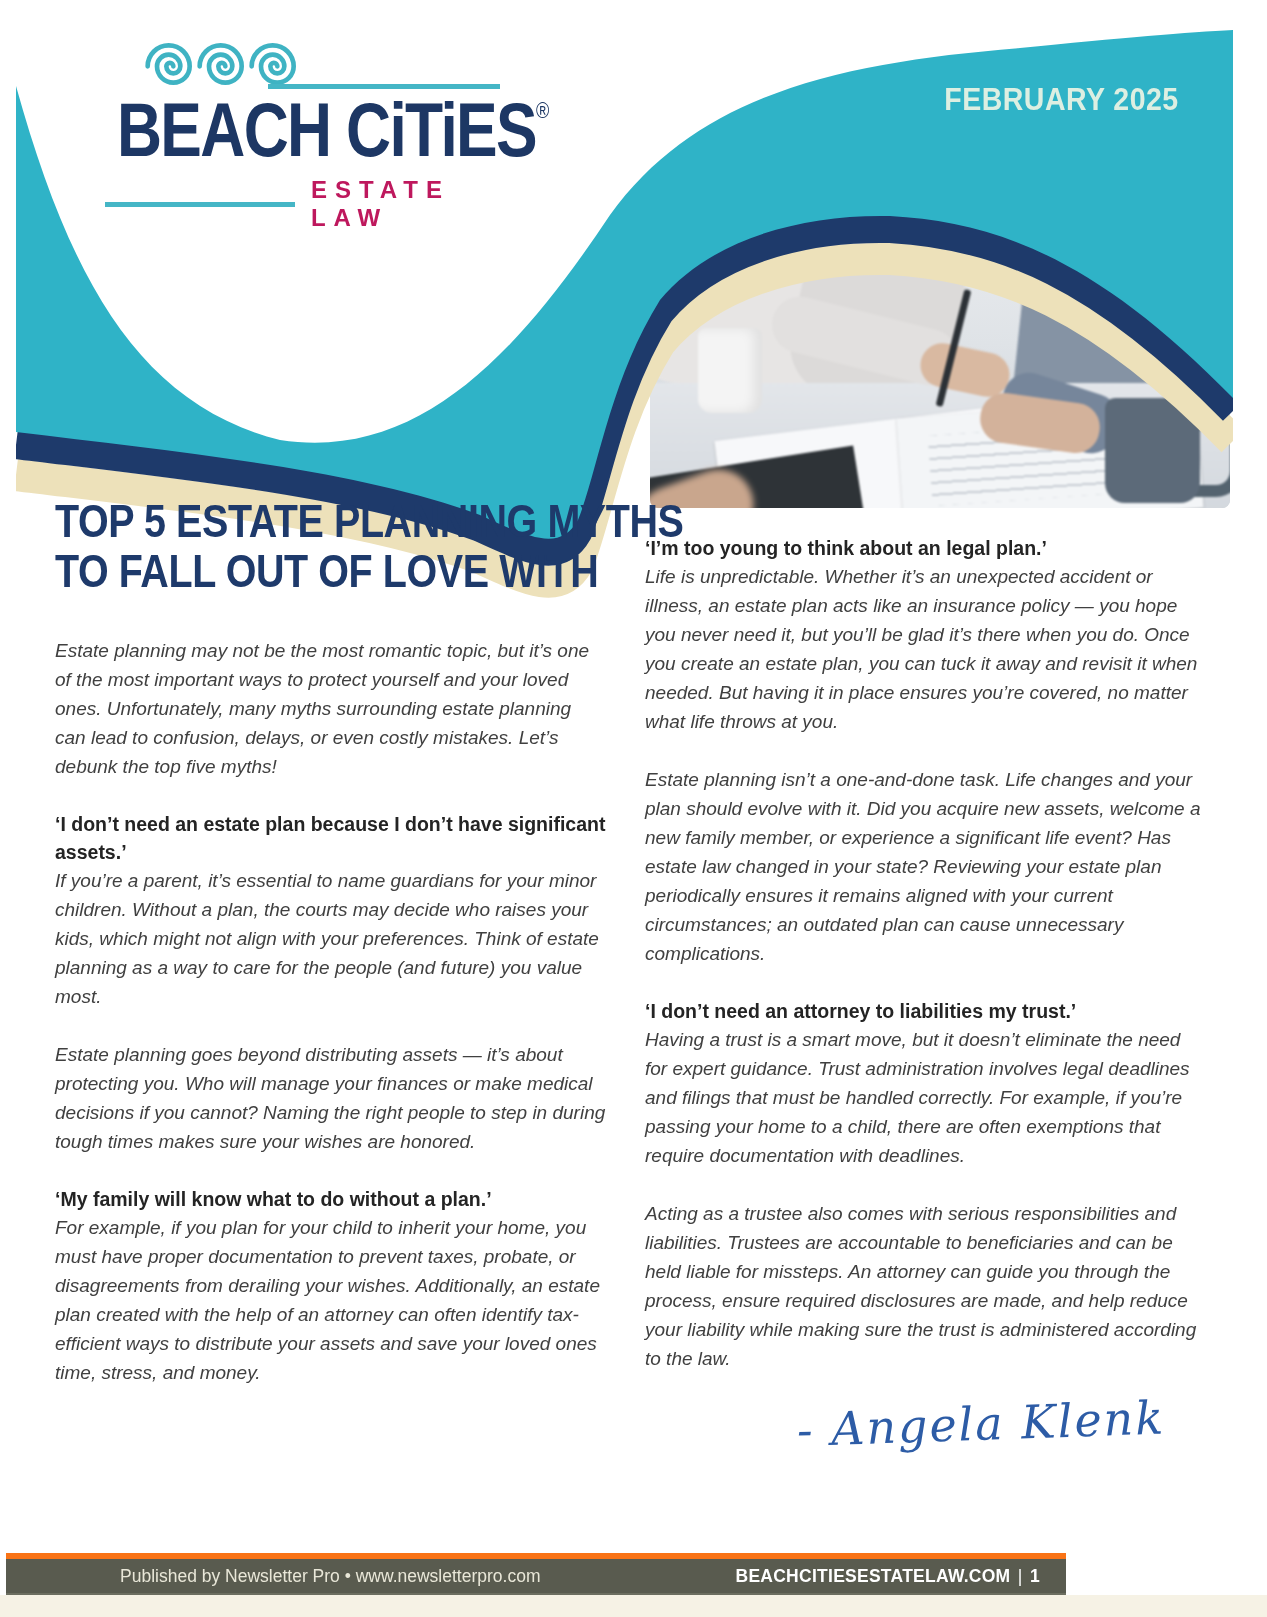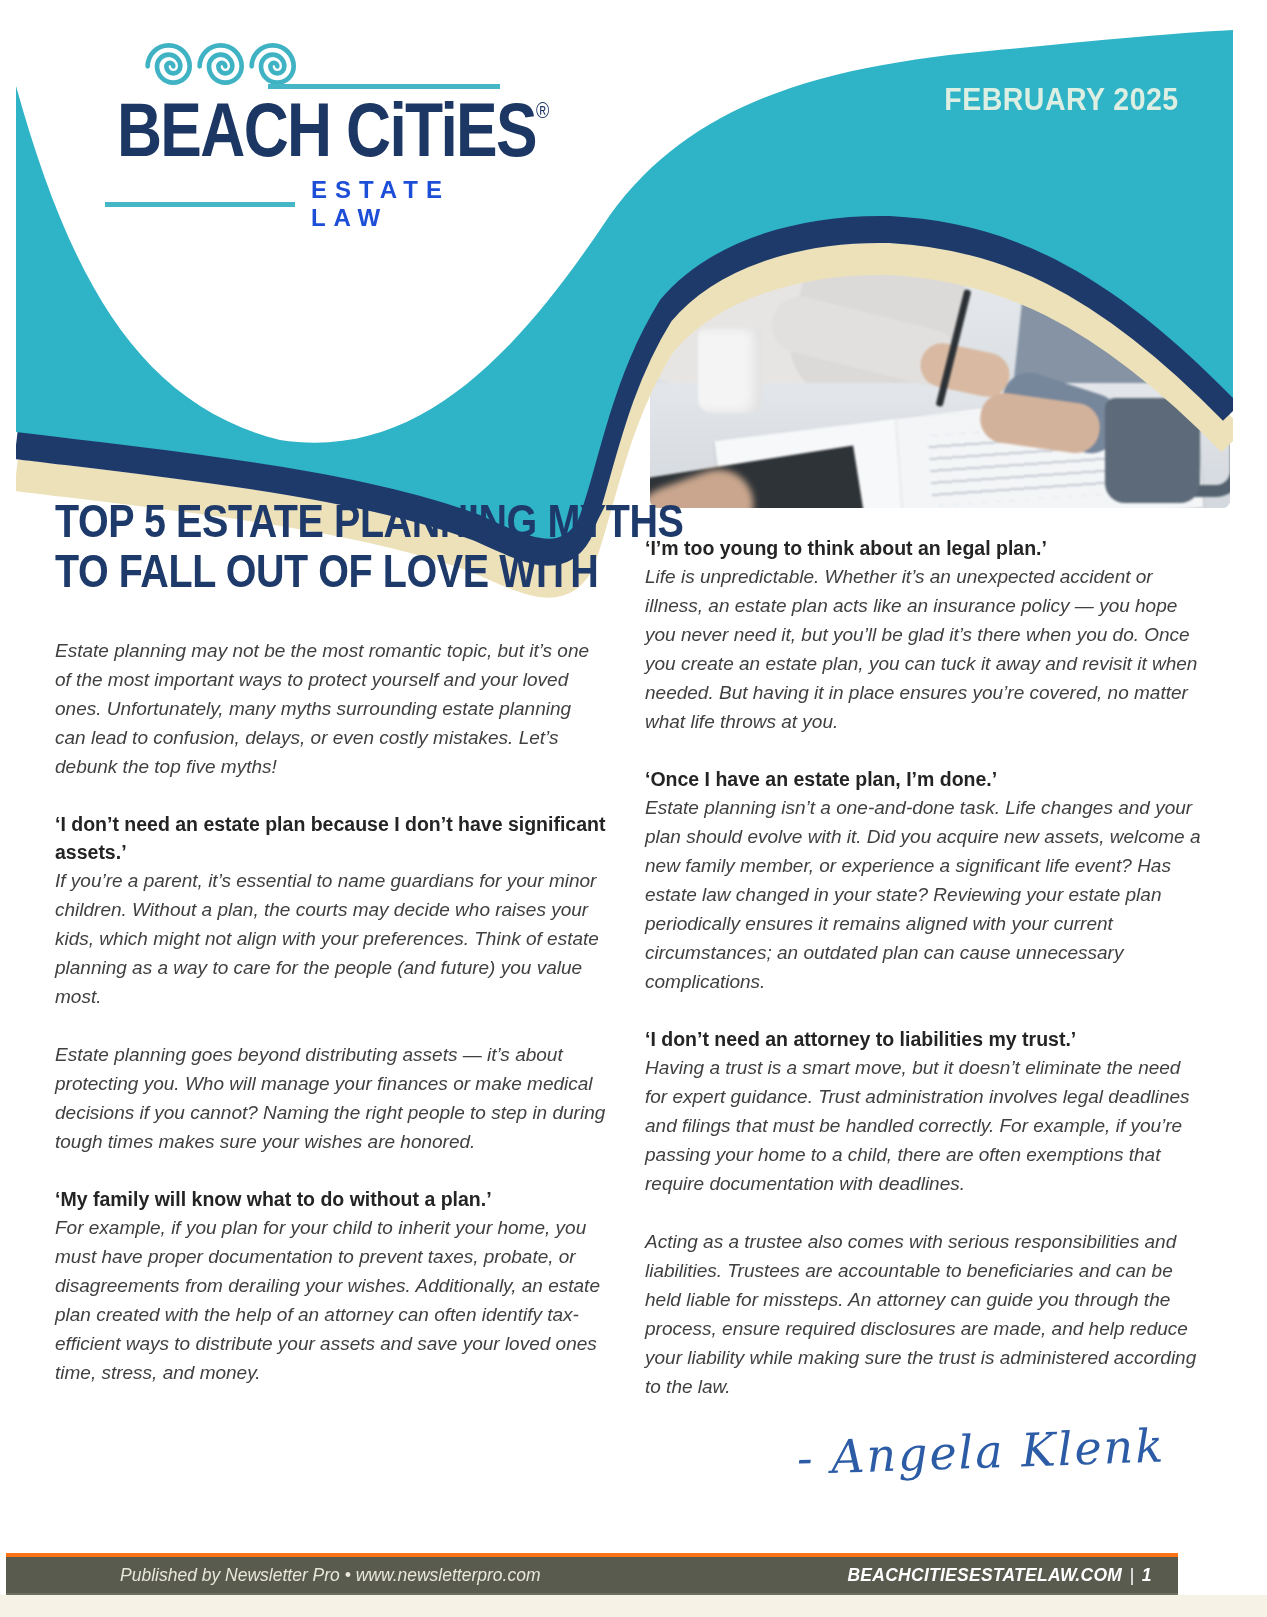--- a/index.html
+++ b/index.html
@@ -12,21 +12,21 @@
   
   .logo{position:absolute;left:105px;top:38px;z-index:3;width:420px;}
   .logo-waves{display:flex;margin-left:38px;margin-bottom:2px;}
   .logo-waves svg{margin-right:-4px;}
   .logo-topline{position:absolute;left:163px;top:46px;width:232px;height:5px;background:#45b6c6;}
   .logo-name{font-weight:700;font-size:76px;line-height:1;color:#1d3764;letter-spacing:-2px;
              transform:scaleX(.82);transform-origin:left;white-space:nowrap;margin-left:12px;}
   .logo-reg{font-size:22px;vertical-align:38px;letter-spacing:0;font-weight:400;}
   .logo-bottomrow{display:flex;align-items:center;margin-top:8px;}
   .logo-underline{width:205px;height:5px;background:#45b6c6;margin-right:16px;}
-  .logo-tagline{font-size:24px;font-weight:600;color:#1d4ed8;letter-spacing:8px;}
+  .logo-tagline{font-size:24px;font-weight:600;color:#be185d;letter-spacing:8px;}
 
   
   .issue-date{position:absolute;right:88px;top:82px;z-index:3;color:#ddefe2;font-weight:700;
               font-size:31px;letter-spacing:.5px;transform:scaleX(.92);transform-origin:right;}
 
   
   .photo{position:absolute;left:650px;top:233px;width:580px;height:275px;z-index:1;
          border-radius:8px;overflow:hidden;background:linear-gradient(#e9ebee 0%,#dfe3e7 40%,#ccd2d9 100%);}
   .photo-scene{position:absolute;inset:0;filter:blur(1px);}
   .ps{position:absolute;}
@@ -59,23 +59,23 @@
   .col h3{margin:0 0 0 0;font-size:19.5px;line-height:28px;color:#242424;font-weight:700;}
   .col .sec{margin-bottom:29px;}
   .col .sec p:last-child{margin-bottom:0;}
   .col > p.intro{margin-bottom:29px;margin-top:44px;}
 
   .signature{margin-top:22px;text-align:right;padding-right:40px;color:#2d5ca6;
              font-family:"DejaVu Serif",serif;font-style:italic;font-size:46px;letter-spacing:2px;
              transform:rotate(-2deg);transform-origin:right;}
 
   
-  .footer-bar{position:absolute;left:6px;top:1553px;width:1172px;height:42px;background:#595b4f;z-index:3;
+  .footer-bar{position:absolute;left:6px;top:1553px;width:1060px;height:42px;background:#595b4f;z-index:3;
               display:flex;align-items:center;justify-content:space-between;
-              border-top:4px solid #f97316;border-bottom:2px solid #6c6e60;box-sizing:border-box;font-style:italic;}
+              border-top:6px solid #f97316;border-bottom:2px solid #6c6e60;box-sizing:border-box;}
   .footer-left{margin-left:114px;color:#e9e7d8;font-size:17.5px;}
   .footer-right{margin-right:26px;color:#ffffff;font-weight:700;font-size:19px;letter-spacing:.3px;
                 transform:scaleX(.92);transform-origin:right;white-space:nowrap;}
   .footer-right .sep{margin:0 8px;font-weight:400;}
   .bottom-strip{position:absolute;left:0;top:1595px;width:1267px;height:22px;background:#f6f2e5;z-index:2;}
 </style>
 </head>
 <body>
 
 <div class="page">
@@ -167,21 +167,20 @@
         <h3>‘My family will know what to do without a plan.’</h3>
         <p>For example, if you plan for your child to inherit your home, you must have proper documentation to prevent taxes, probate, or disagreements from derailing your wishes. Additionally, an estate plan created with the help of an attorney can often identify tax-efficient ways to distribute your assets and save your loved ones time, stress, and money.</p>
       </div>
     </div>
   <div class="col col-right" id="col-right">
       <div class="sec">
         <h3>‘I’m too young to think about an legal plan.’</h3>
         <p>Life is unpredictable. Whether it’s an unexpected accident or illness, an estate plan acts like an insurance policy — you hope you never need it, but you’ll be glad it’s there when you do. Once you create an estate plan, you can tuck it away and revisit it when needed. But having it in place ensures you’re covered, no matter what life throws at you.</p>
       </div>
       <div class="sec">
-        <h3>‘Once I have an estate plan, I’m done.’</h3>
         <p>Estate planning isn’t a one-and-done task. Life changes and your plan should evolve with it. Did you acquire new assets, welcome a new family member, or experience a significant life event? Has estate law changed in your state? Reviewing your estate plan periodically ensures it remains aligned with your current circumstances; an outdated plan can cause unnecessary complications.</p>
       </div>
       <div class="sec">
         <h3>‘I don’t need an attorney to liabilities my trust.’</h3>
         <p>Having a trust is a smart move, but it doesn’t eliminate the need for expert guidance. Trust administration involves legal deadlines and filings that must be handled correctly. For example, if you’re passing your home to a child, there are often exemptions that require documentation with deadlines.</p>
         <p>Acting as a trustee also comes with serious responsibilities and liabilities. Trustees are accountable to beneficiaries and can be held liable for missteps. An attorney can guide you through the process, ensure required disclosures are made, and help reduce your liability while making sure the trust is administered according to the law.</p>
       </div>
       <div class="signature">- Angela Klenk</div>
     </div>
 

